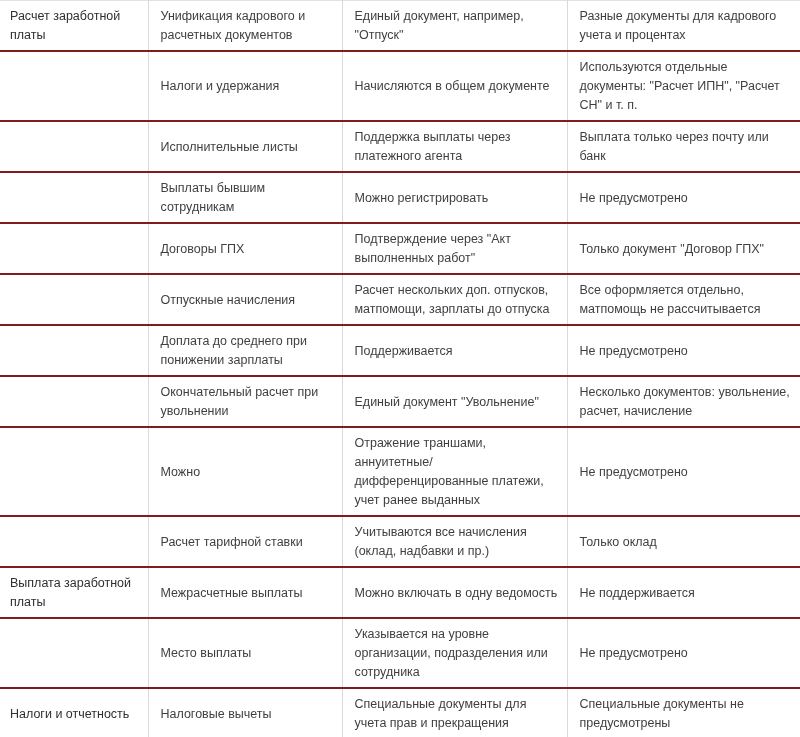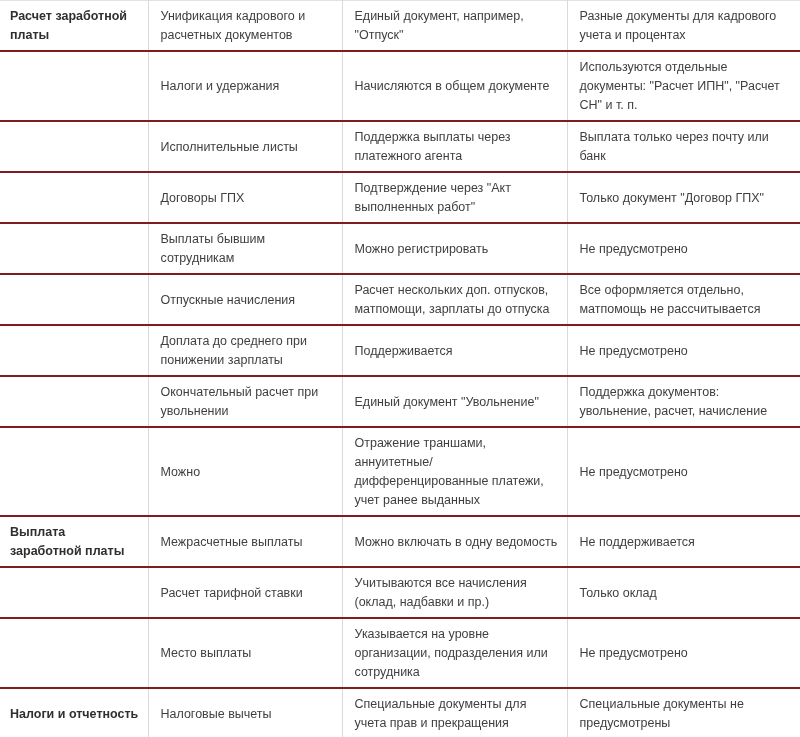--- a/index.html
+++ b/index.html
@@ -31,21 +31,21 @@
     vertical-align: middle;
     font-size: 12.5px;
     line-height: 19px;
     padding: 6px 8px 5px 12px;
     color: #3f3f3f;
     word-wrap: break-word;
   }
   tr:first-child td { border-top: none; }
   td:last-child { border-right: none; }
   td.category-cell {
-    font-weight: bold;
+    font-weight: normal;
     color: #2f2f2f;
     padding-left: 10px;
   }
 </style>
 </head>
 <body>
 
 <div class="page">
   <table class="comparison">
     <colgroup>
@@ -68,65 +68,65 @@
           <td class="product-b-cell">Используются отдельные документы: "Расчет ИПН", "Расчет СН" и т. п.</td>
         </tr>
         <tr>
           <td class="category-cell"></td>
           <td class="feature-cell">Исполнительные листы</td>
           <td class="product-a-cell">Поддержка выплаты через платежного агента</td>
           <td class="product-b-cell">Выплата только через почту или банк</td>
         </tr>
         <tr>
           <td class="category-cell"></td>
+          <td class="feature-cell">Выплаты бывшим сотрудникам</td>
+          <td class="product-a-cell">Можно регистрировать</td>
+          <td class="product-b-cell">Не предусмотрено</td>
+        </tr>
+        <tr>
+          <td class="category-cell"></td>
           <td class="feature-cell">Договоры ГПХ</td>
           <td class="product-a-cell">Подтверждение через "Акт выполненных работ"</td>
           <td class="product-b-cell">Только документ "Договор ГПХ"</td>
-        </tr>
-        <tr>
-          <td class="category-cell"></td>
-          <td class="feature-cell">Выплаты бывшим сотрудникам</td>
-          <td class="product-a-cell">Можно регистрировать</td>
-          <td class="product-b-cell">Не предусмотрено</td>
         </tr>
         <tr>
           <td class="category-cell"></td>
           <td class="feature-cell">Отпускные начисления</td>
           <td class="product-a-cell">Расчет нескольких доп. отпусков, матпомощи, зарплаты до отпуска</td>
           <td class="product-b-cell">Все оформляется отдельно, матпомощь не рассчитывается</td>
         </tr>
         <tr>
           <td class="category-cell"></td>
           <td class="feature-cell">Доплата до среднего при понижении зарплаты</td>
           <td class="product-a-cell">Поддерживается</td>
           <td class="product-b-cell">Не предусмотрено</td>
         </tr>
         <tr>
           <td class="category-cell"></td>
           <td class="feature-cell">Окончательный расчет при увольнении</td>
           <td class="product-a-cell">Единый документ "Увольнение"</td>
-          <td class="product-b-cell">Поддержка документов: увольнение, расчет, начисление</td>
+          <td class="product-b-cell">Несколько документов: увольнение, расчет, начисление</td>
         </tr>
         <tr>
           <td class="category-cell"></td>
           <td class="feature-cell">Можно</td>
           <td class="product-a-cell">Отражение траншами, аннуитетные/ дифференцированные платежи, учет ранее выданных</td>
           <td class="product-b-cell">Не предусмотрено</td>
         </tr>
         <tr>
+          <td class="category-cell"></td>
+          <td class="feature-cell">Расчет тарифной ставки</td>
+          <td class="product-a-cell">Учитываются все начисления (оклад, надбавки и пр.)</td>
+          <td class="product-b-cell">Только оклад</td>
+        </tr>
+        <tr>
           <td class="category-cell">Выплата заработной платы</td>
           <td class="feature-cell">Межрасчетные выплаты</td>
           <td class="product-a-cell">Можно включать в одну ведомость</td>
           <td class="product-b-cell">Не поддерживается</td>
-        </tr>
-        <tr>
-          <td class="category-cell"></td>
-          <td class="feature-cell">Расчет тарифной ставки</td>
-          <td class="product-a-cell">Учитываются все начисления (оклад, надбавки и пр.)</td>
-          <td class="product-b-cell">Только оклад</td>
         </tr>
         <tr>
           <td class="category-cell"></td>
           <td class="feature-cell">Место выплаты</td>
           <td class="product-a-cell">Указывается на уровне организации, подразделения или сотрудника</td>
           <td class="product-b-cell">Не предусмотрено</td>
         </tr>
         <tr>
           <td class="category-cell">Налоги и отчетность</td>
           <td class="feature-cell">Налоговые вычеты</td>

